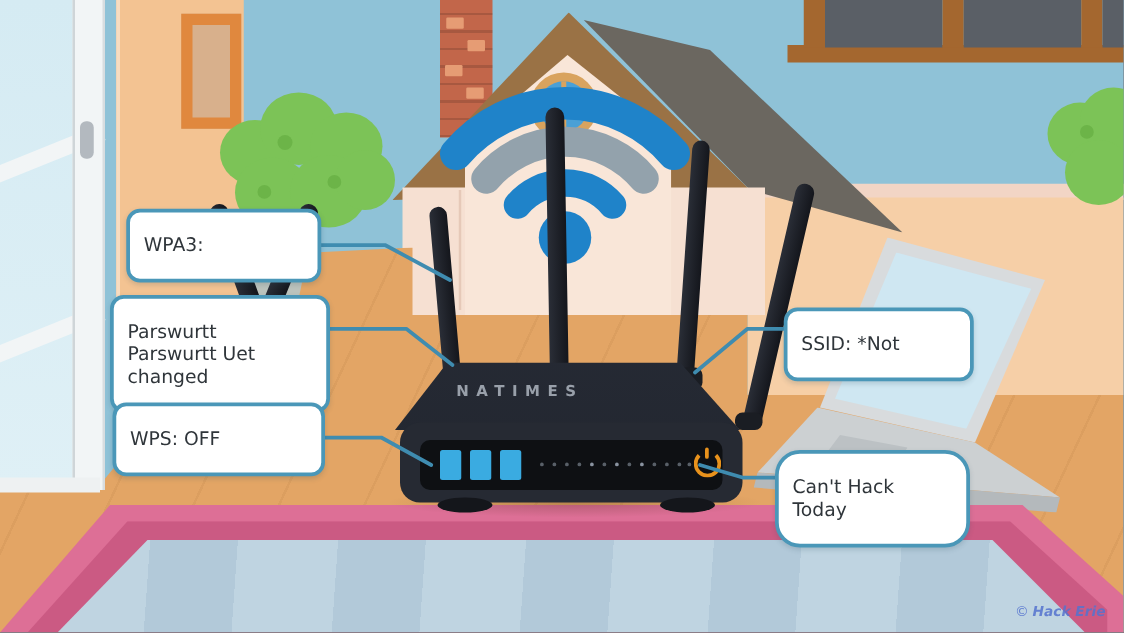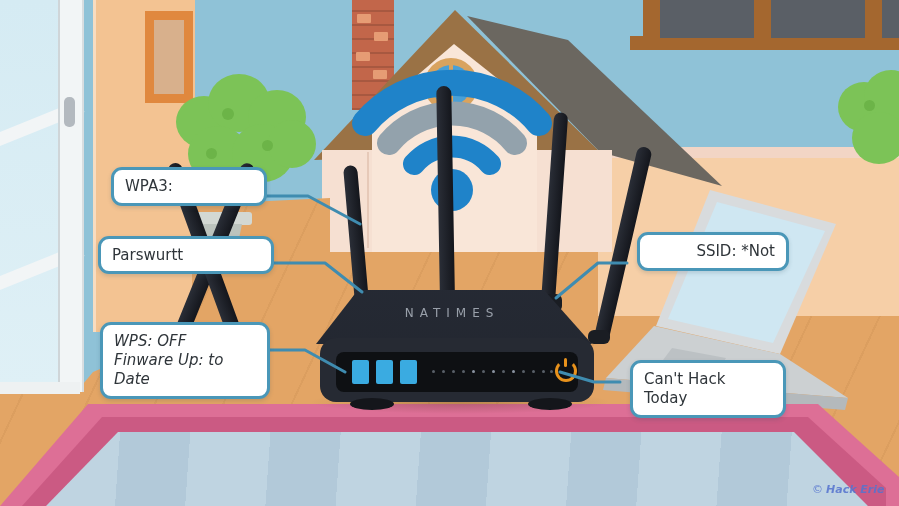--- a/index.html
+++ b/index.html
@@ -75,36 +75,36 @@
 
   
   .r-shadow{left:310px;top:390px;width:300px;height:24px;border-radius:50%;
             background:radial-gradient(closest-side,rgba(60,35,10,.25),rgba(60,35,10,0));}
   .ant{position:absolute;background:linear-gradient(90deg,#2a2e37,#14161c);
        border-radius:8px 8px 5px 5px;transform-origin:50% 100%;}
   .hinge{position:absolute;background:#1a1d23;border-radius:6px;}
   .lid{left:0;top:0;width:899px;height:506px;
        clip-path:polygon(358px 290px,544px 290px,592px 344px,316px 344px);
        background:linear-gradient(180deg,#2d323d,#1f232c);}
-  .brand{left:365px;top:306px;width:174px;text-align:center;font-size:12px;font-weight:normal;
+  .brand{left:365px;top:306px;width:174px;text-align:left;font-size:12px;font-weight:bold;
          letter-spacing:6px;color:#99a0aa;}
   .r-body{left:320px;top:338px;width:274px;height:64px;background:#262a33;border-radius:16px;}
   .r-panel{left:336px;top:352px;width:242px;height:40px;background:#0e1013;border-radius:8px;}
   .led{position:absolute;top:8px;width:17px;height:24px;background:#3aabe1;border-radius:2px;}
   .dot{position:absolute;top:18px;width:3px;height:3px;border-radius:50%;background:#596068;}
   .dot.b{background:#8a93a0;}
   .pwr{position:absolute;left:219px;top:8px;width:16px;height:16px;border:3px solid #e8921c;
        border-radius:50%;border-top-color:transparent;}
   .pwr:after{content:"";position:absolute;left:6px;top:-5px;width:3px;height:9px;background:#e8921c;border-radius:2px;}
   .foot{position:absolute;top:398px;width:44px;height:12px;background:#14161b;border-radius:50%;}
 
   
   .callout{position:absolute;background:#fff;border:3px solid #4a97b8;border-radius:11px;
-           padding:7px 11px;font-size:15px;line-height:19px;color:#2f353a;
-           box-shadow:0 2px 4px rgba(40,70,90,.18);margin-left:10px;}
+           padding:17px 11px;font-size:15px;line-height:19px;color:#2f353a;
+           box-shadow:0 2px 4px rgba(40,70,90,.18);}
   .callout .l2{display:block;}
   .callout .ind{padding-left:10px;}
 
   
   .wm{left:812px;top:483px;display:flex;align-items:center;gap:3px;color:#5573cf;opacity:.85;}
   .wm .sym{font-size:11px;}
   .wm .txt{font-size:11px;font-weight:bold;font-style:italic;}
 </style>
 </head>
 <body>
@@ -230,29 +230,29 @@
       <path d="M 556 298 L 598 263 L 627 263"></path>
       <path d="M 560 372 L 594 382 L 620 382"></path>
     </g>
   </svg>
 
   <div class="callout" style="left:101px;top:167px;width:128px;">
     <span>WPA3:</span>
   </div>
   <div class="callout" style="left:88px;top:236px;width:148px;line-height:18px;">
     <span>Parswurtt</span>
-  </div>
-  <div class="callout" style="left:90px;top:322px;width:142px;font-style:italic;">
+    <span class="l2">Parswurtt Uet changed</span>
+  </div>
+  <div class="callout" style="left:90px;top:322px;width:142px;">
     <span>WPS: OFF</span>
-    <span class="l2">Finware Up: to Date</span>
-  </div>
-  <div class="callout" style="left:627px;top:232px;width:124px;text-align:right;">
+  </div>
+  <div class="callout" style="left:627px;top:246px;width:124px;">
     <span>SSID: *Not</span>
   </div>
-  <div class="callout" style="left:620px;top:360px;width:128px;">
+  <div class="callout" style="left:620px;top:360px;width:128px;border-radius:20px;">
     <span>Can't Hack Today</span>
   </div>
 
   <div class="abs wm">
     <span class="sym">©</span>
     <span class="txt">Hack Erie</span>
   </div>
 
 </div>
 

